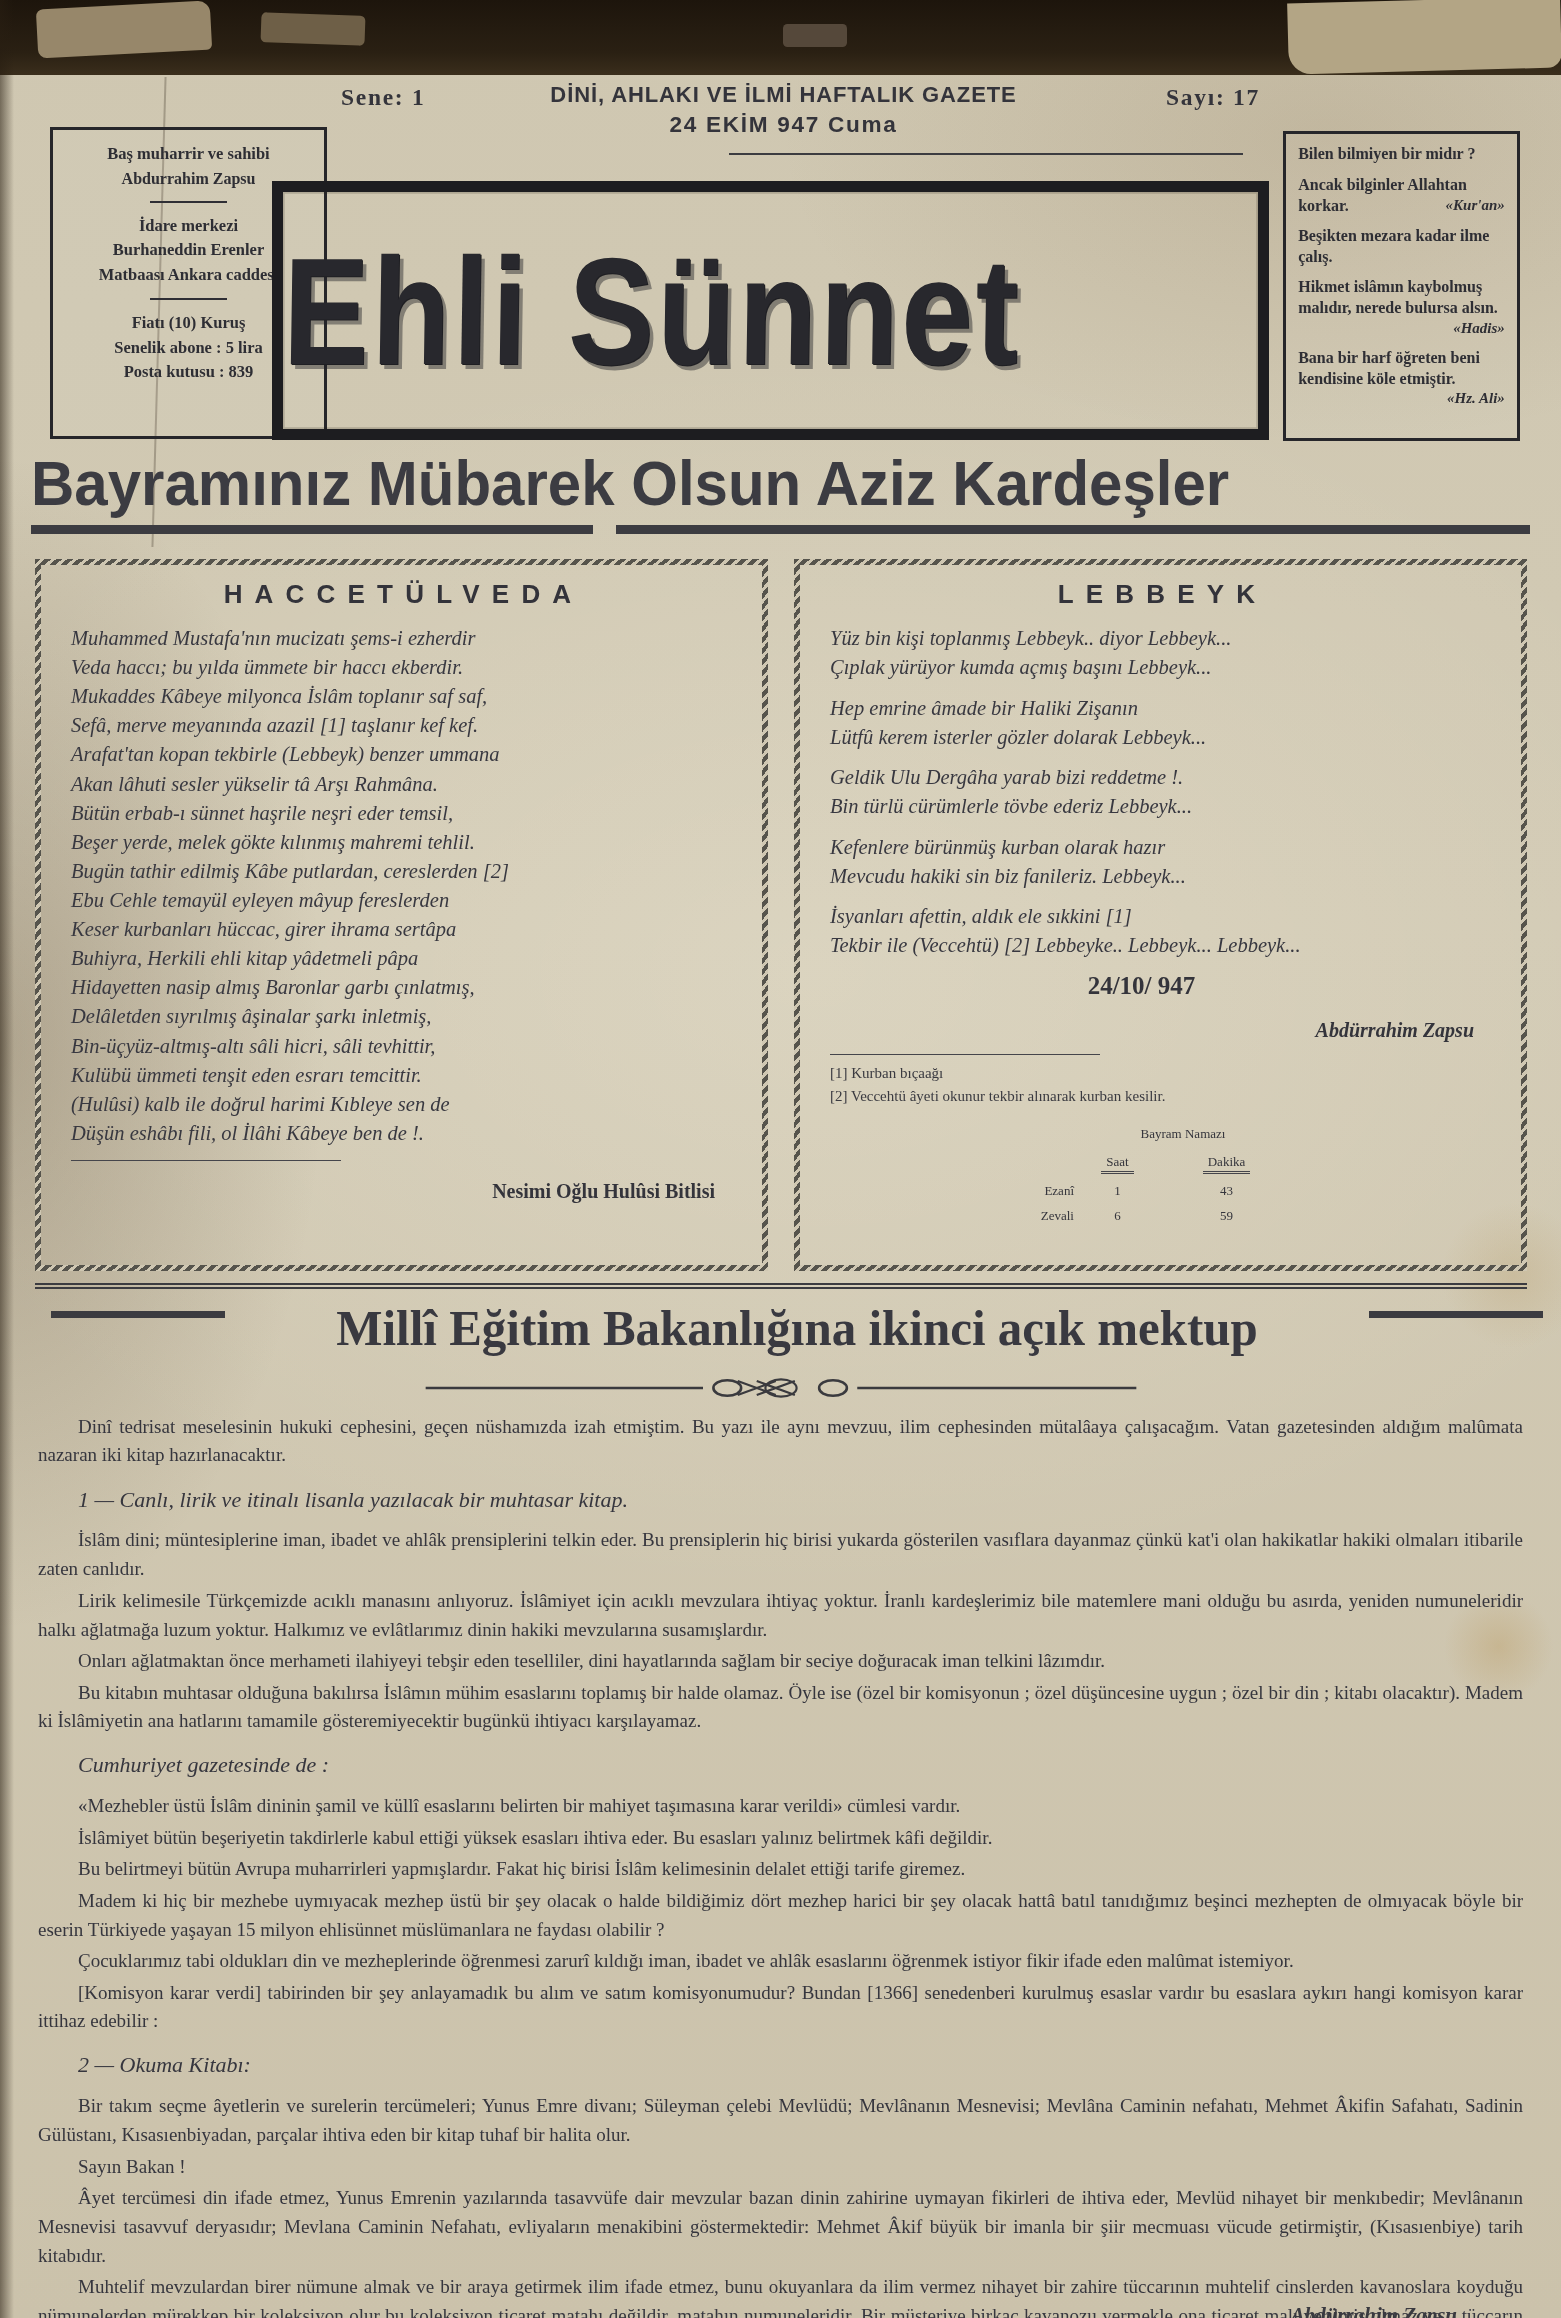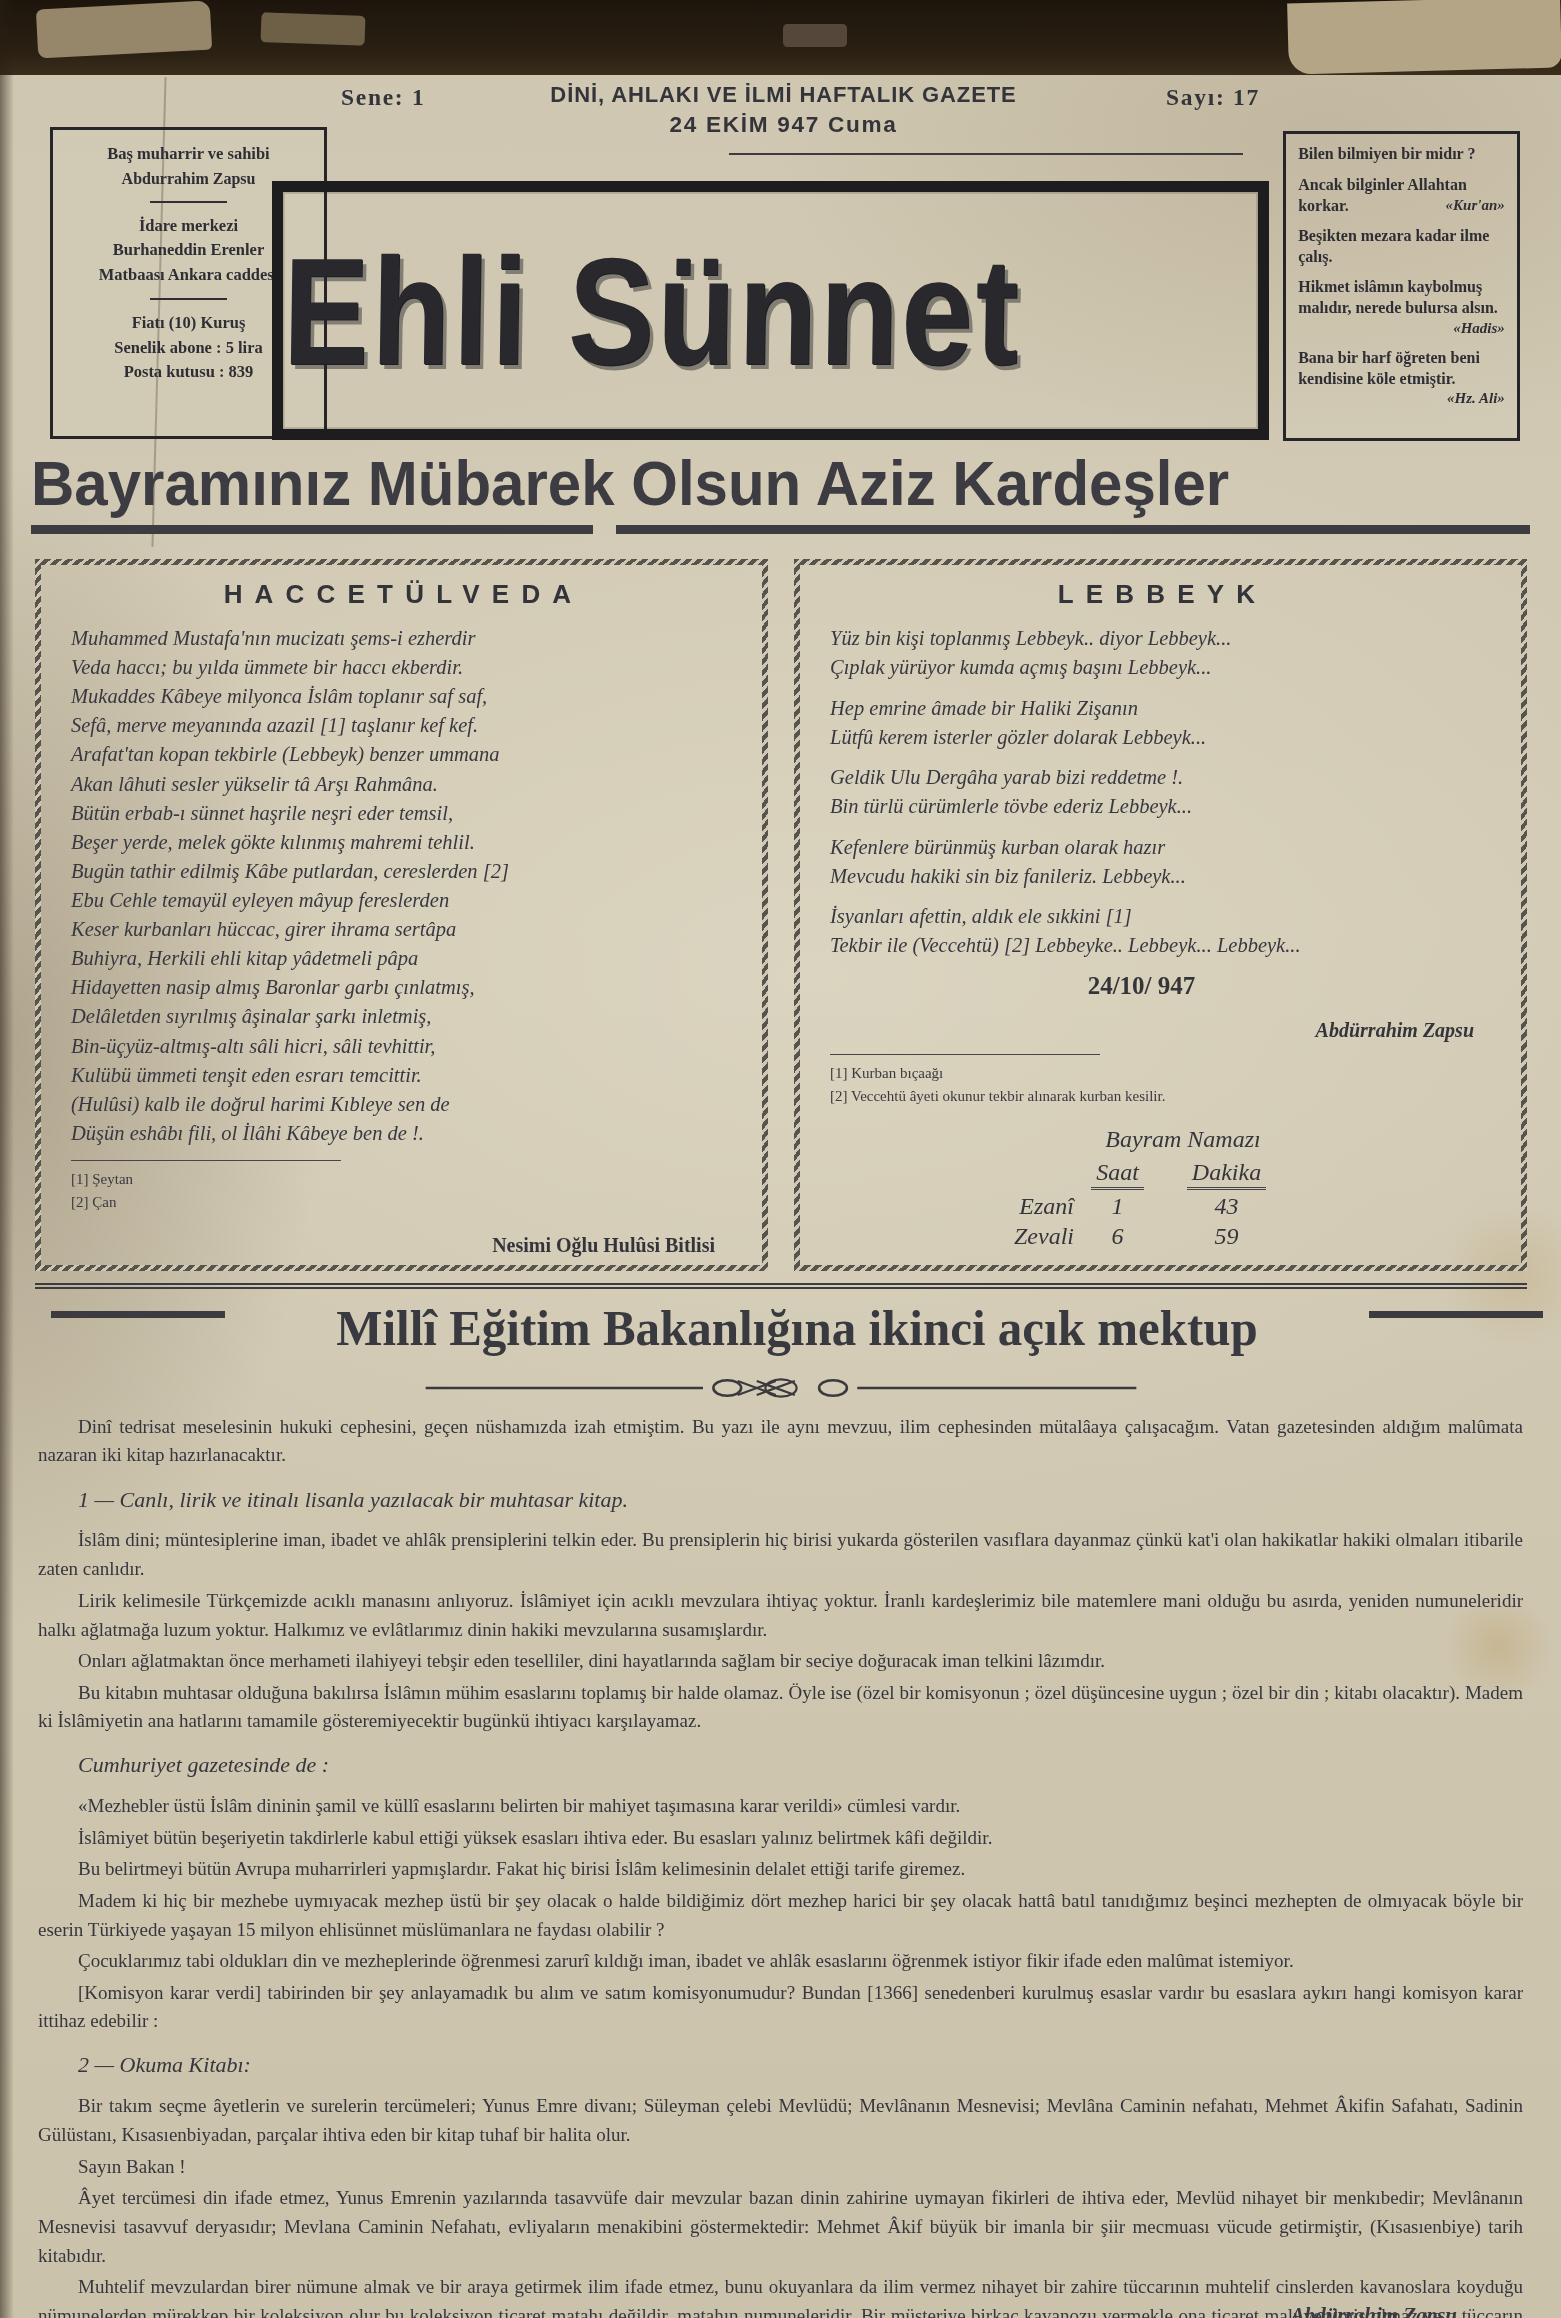--- a/index.html
+++ b/index.html
@@ -67,22 +67,22 @@
   .poem-title { text-align:center; font-family:"Liberation Sans",sans-serif; font-weight:bold; font-size:26px;
     letter-spacing:12.2px; color:#33333a; margin-bottom:14px; }
   .poem-line { font-style:italic; font-size:20.5px; line-height:1.42; color:#383840; white-space:nowrap; }
   .couplet { margin-bottom:11.3px; }
   .poem-date { text-align:center; font-weight:bold; font-size:25px; margin:5.2px 42px 0 0; }
   .poem-sig { text-align:right; font-weight:bold; font-size:20px; margin:19px 21px 5.2px 0; }
   .poem-sig.italic { font-style:italic; }
   .fn-rule { width:270px; border-top:1.7px solid #45454b; margin:12.2px 0 7px; }
   .footnote { font-size:15px; line-height:1.55; color:#3a3a40; }
 
-  .prayer { margin:17.4px 0 0 131px; font-style:italic; font-size:24px; color:#35353c;
-            display:grid; grid-template-columns:113px 87px 131px; row-gap:3px; }
+  .prayer { margin:17.4px 0 0 131px; font-size:13px; color:#35353c;
+            display:grid; grid-template-columns:113px 87px 131px; row-gap:9px; }
   .prayer .p-title { grid-column:2 / 4; text-align:center; margin-bottom:3.5px; }
   .prayer .p-col { font-weight:normal; border-bottom:3.5px double #45454b; justify-self:center; padding:0 5.2px 0.9px; }
   .prayer .p-name { text-align:right; padding-left:7px; }
   .prayer .p-val { text-align:center; }
 
   
   .sep-double { position:absolute; left:35px; top:1283px; width:1492px; height:6.1px;
     border-top:2.6px solid #3b3b40; border-bottom:2.6px solid #3b3b40; }
   .article-title-row { position:absolute; left:51px; top:1299px; width:1492px; display:flex; align-items:flex-start; gap:14px; }
   .t-dash { flex:0 0 174px; height:7px; background:#3b3b40; margin-top:12.2px; }
@@ -189,26 +189,20 @@
 
           <div class="poem-line">Bin-üçyüz-altmış-altı sâli hicri, sâli tevhittir,</div>
 
           <div class="poem-line">Kulübü ümmeti tenşit eden esrarı temcittir.</div>
 
           <div class="poem-line">(Hulûsi) kalb ile doğrul harimi Kıbleye sen de</div>
 
           <div class="poem-line">Düşün eshâbı fili, ol İlâhi Kâbeye ben de !.</div>
         </div>
       <div class="fn-rule"></div>
-      <div>
-
-          <div class="footnote">[1] Şeytan</div>
-
-          <div class="footnote">[2] Çan</div>
-        </div>
       <div class="poem-sig">Nesimi Oğlu Hulûsi Bitlisi</div>
     </div>
 
     <div class="poem-box">
       <div class="poem-title">LEBBEYK</div>
       <div>
 
           <div class="couplet">
             <div class="poem-line">Yüz bin kişi toplanmış Lebbeyk.. diyor Lebbeyk...</div>
             <div class="poem-line">Çıplak yürüyor kumda açmış başını Lebbeyk...</div>

